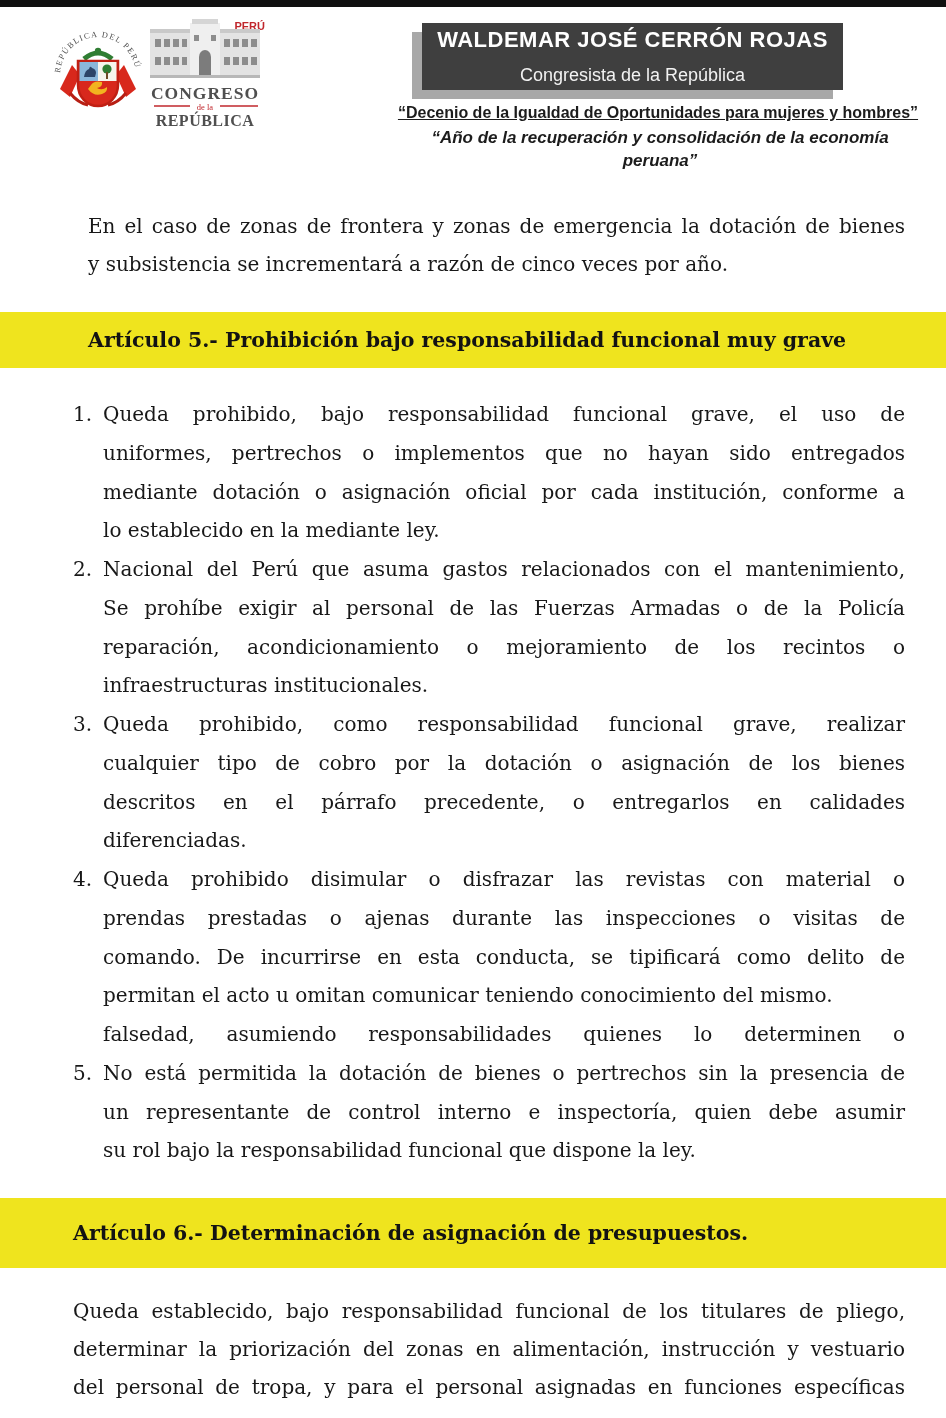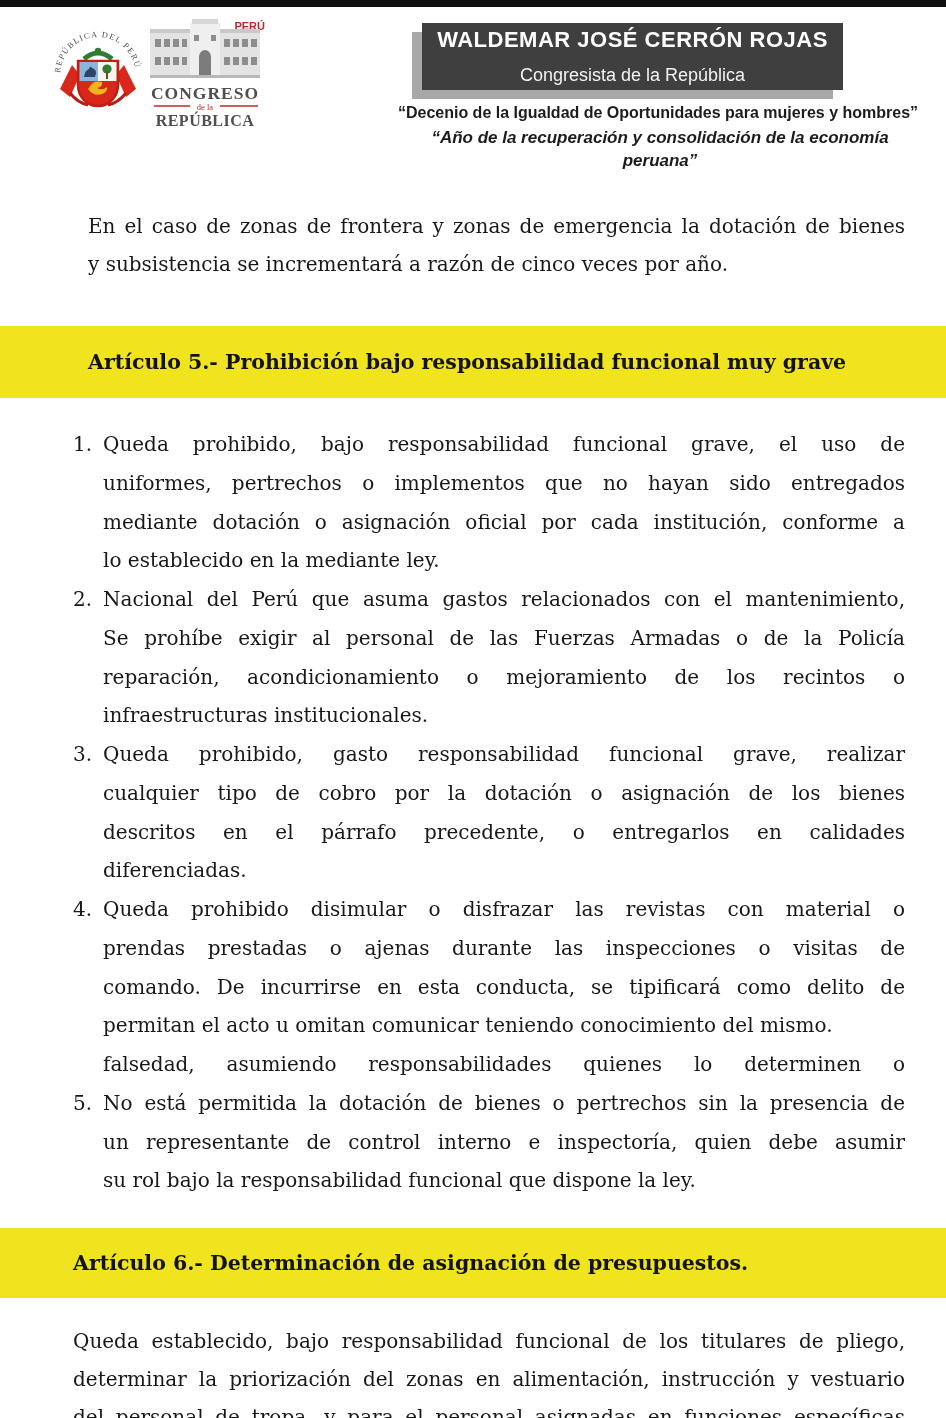--- a/index.html
+++ b/index.html
@@ -18,34 +18,34 @@
   .namebox{
     position:absolute; left:422px; top:16px; width:421px; height:67px;
     background:#3f3f3f; color:#ffffff; display:flex; flex-direction:column;
     align-items:center; justify-content:center; gap:12px;
     box-shadow:-10px 9px 0 #a8a8a8;
   }
   .namebox .name{ font-size:22px; font-weight:bold; letter-spacing:.5px; }
   .namebox .role{ font-size:18px; color:#f2f2f2; }
   .motto1{
     position:absolute; left:370px; top:97px; width:576px; text-align:center;
-    font-size:16px; font-weight:bold; color:#1c1c1c;
+    font-size:16px; font-weight:bold; color:#1c1c1c;text-decoration:underline;
   }
   .motto2{
     position:absolute; left:420px; top:119px; width:480px; text-align:center;
     font-size:17px; font-weight:bold; font-style:italic; color:#1c1c1c; line-height:23px;
   }
 
   
   .intro{ margin:35px 41px 0 88px; font-size:20px; line-height:38px; }
   .line{ text-align:justify; text-align-last:justify; }
   .line.last{ text-align-last:left; }
 
   .band{
-    margin-top:43px; width:100%; height:72px; background:#efe41e;
+    margin-top:29px; width:100%; height:56px; background:#efe41e;
     display:flex; align-items:center; font-weight:bold; font-size:20.5px; color:#131313;
   }
   .band.a5{ padding-left:88px; }
   .band.a6{ margin-top:28px; height:70px; padding-left:73px; }
 
   .list{ margin-top:27px; font-size:20px; line-height:38.75px; }
   .item{ display:flex; }
   .num{ flex:none; width:30px; margin-left:73px; }
   .lines{ flex:1; margin-right:41px; }
 
@@ -172,21 +172,21 @@
         <div class="line">Nacional del Perú que asuma gastos relacionados con el mantenimiento,</div>
         <div class="line hl wide skew">Se prohíbe exigir al personal de las Fuerzas Armadas o de la Policía</div>
         <div class="line">reparación, acondicionamiento o mejoramiento de los recintos o</div>
         <div class="line last">infraestructuras institucionales.</div>
       </div>
     </div>
 
     <div class="item">
       <div class="num">3.</div>
       <div class="lines">
-        <div class="line hl wide">Queda prohibido, gasto responsabilidad funcional grave, realizar</div>
+        <div class="line hl wide">Queda prohibido, como responsabilidad funcional grave, realizar</div>
         <div class="line">cualquier tipo de cobro por la dotación o asignación de los bienes</div>
         <div class="line">descritos en el párrafo precedente, o entregarlos en calidades</div>
         <div class="line last">diferenciadas.</div>
       </div>
     </div>
 
     <div class="item">
       <div class="num">4.</div>
       <div class="lines">
         <div class="line">Queda prohibido disimular o disfrazar las revistas con material o</div>

